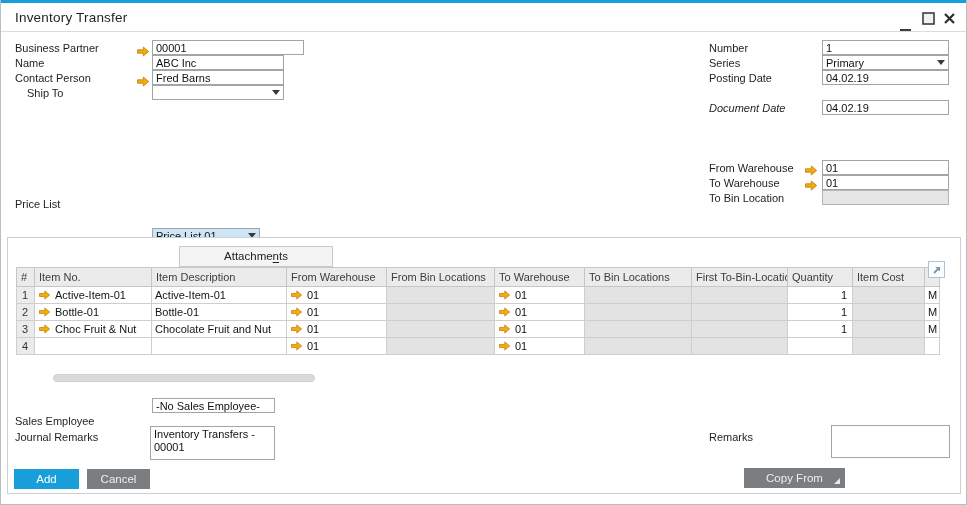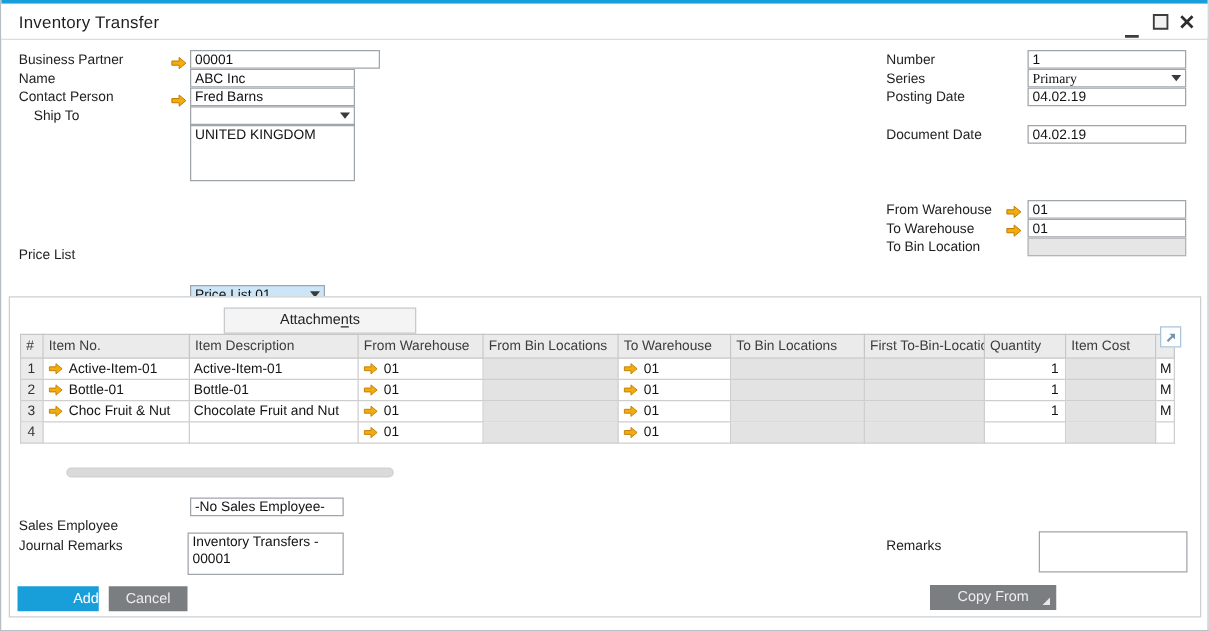--- a/index.html
+++ b/index.html
@@ -48,21 +48,21 @@
   table.grid td.rownum { background:#ebebeb; text-align:left; padding-left:5px; color:#333; }
   table.grid td.disabled { background:#e3e3e3; }
   table.grid td.qty { text-align:right; padding-right:5px; }
   .cellflex { display:flex; align-items:center; gap:4px; }
 
   .expand-box { position:absolute; left:927px; top:261px; width:17px; height:17px; background:#fdfdfd; border:1px solid #a9c4da; display:flex; align-items:center; justify-content:center; cursor:pointer; }
 
   .hscroll { position:absolute; left:52px; top:374px; width:262px; height:8px; background:#dadada; border:1px solid #cfcfcf; border-radius:4px; cursor:pointer; }
 
   .btn { position:absolute; height:20px; border:none; font-family:"Liberation Sans", sans-serif; font-size:11.5px; text-align:center; line-height:20px; cursor:pointer; }
-  .btn.blue { background:#189fd9; color:#ffffff;text-align:right; }
+  .btn.blue { background:#189fd9; color:#ffffff; }
   .btn.gray { background:#7b7e80; color:#eeeeee; }
   .corner-tri { position:absolute; right:5px; bottom:4px; width:0; height:0; border-left:6px solid transparent; border-bottom:6px solid #e8e8e8; }
 </style>
 </head>
 <body>
 
 <div class="window">
   <div class="top-accent"></div>
 
   <div class="titlebar">
@@ -103,41 +103,40 @@
       </svg>
   </span>
   <input class="fld" style="left: 151px; top: 70px; width: 132px;" value="Fred Barns">
 
   <span class="lbl" style="left:26px; top:87px;">Ship To</span>
   <div class="fld combo" style="left:151px; top:85px; width:132px;">
     <span class="val"></span>
     <span class="caret"></span>
   </div>
 
-  <textarea class="fld" style="left: 151px; top: 100px; width: 132px; height: 45px;">UNITED KINGDOM</textarea>
 
   <span class="lbl" style="left:14px; top:198px;">Price List</span>
   <div class="fld combo blue" style="left:151px; top:210px; width:108px;margin-top:18px;">
     <span class="val">Price List 01</span>
     <span class="caret"></span>
   </div>
 
   <span class="lbl" style="left:708px; top:42px;">Number</span>
   <input class="fld" style="left: 821px; top: 40px; width: 127px;" value="1">
 
   <span class="lbl" style="left:708px; top:57px;">Series</span>
-  <div class="fld combo" style="left:821px; top:55px; width:127px;font-family:Liberation Serif, serif;">
+  <div class="fld combo" style="left:821px; top:55px; width:127px;">
     <span class="val">Primary</span>
     <span class="caret"></span>
   </div>
 
   <span class="lbl" style="left:708px; top:72px;">Posting Date</span>
   <input class="fld" style="left: 821px; top: 70px; width: 127px;" value="04.02.19">
 
-  <span class="lbl" style="left:708px; top:102px;">Document Date</span>
+  <span class="lbl" style="left:708px; top:102px;font-style:italic;">Document Date</span>
   <input class="fld" style="left: 821px; top: 100px; width: 127px;" value="04.02.19">
 
   <span class="lbl" style="left:708px; top:162px;">From Warehouse</span>
   <span class="linkarrow" style="left:803px; top:162px;">
     <svg width="14" height="11" viewBox="0 0 13 11">
         <path d="M1 3.8 H6.8 V1 L12.2 5.5 6.8 10 V7.2 H1 Z" fill="#F2AC0D" stroke="#C07C00" stroke-width="0.8"></path>
       </svg>
   </span>
   <input class="fld" style="left: 821px; top: 160px; width: 127px;" value="01">
 

